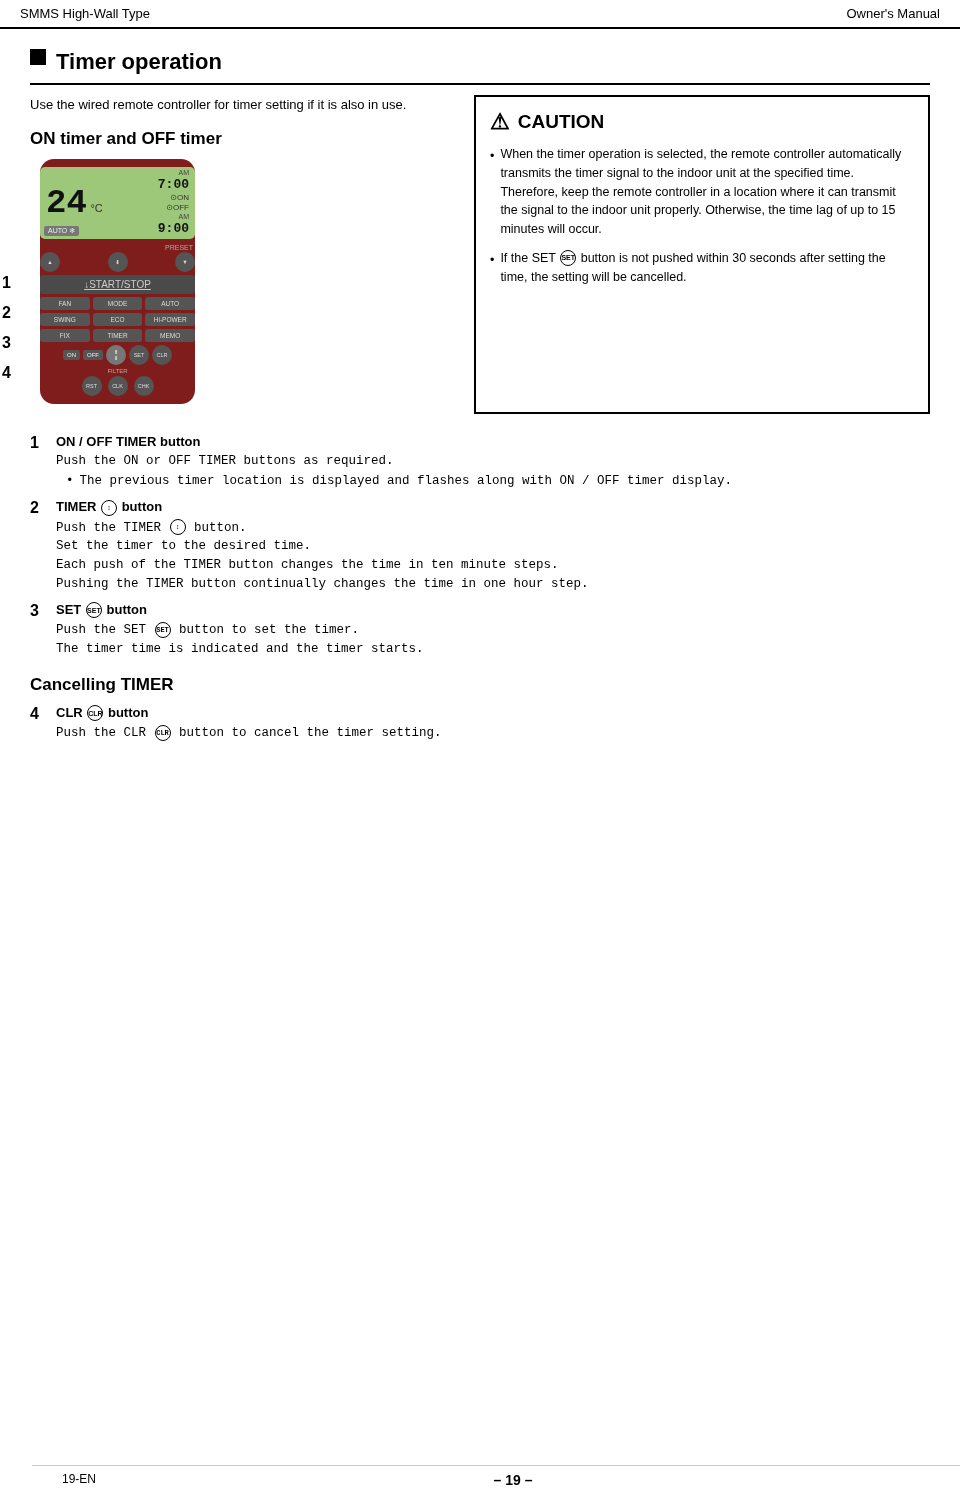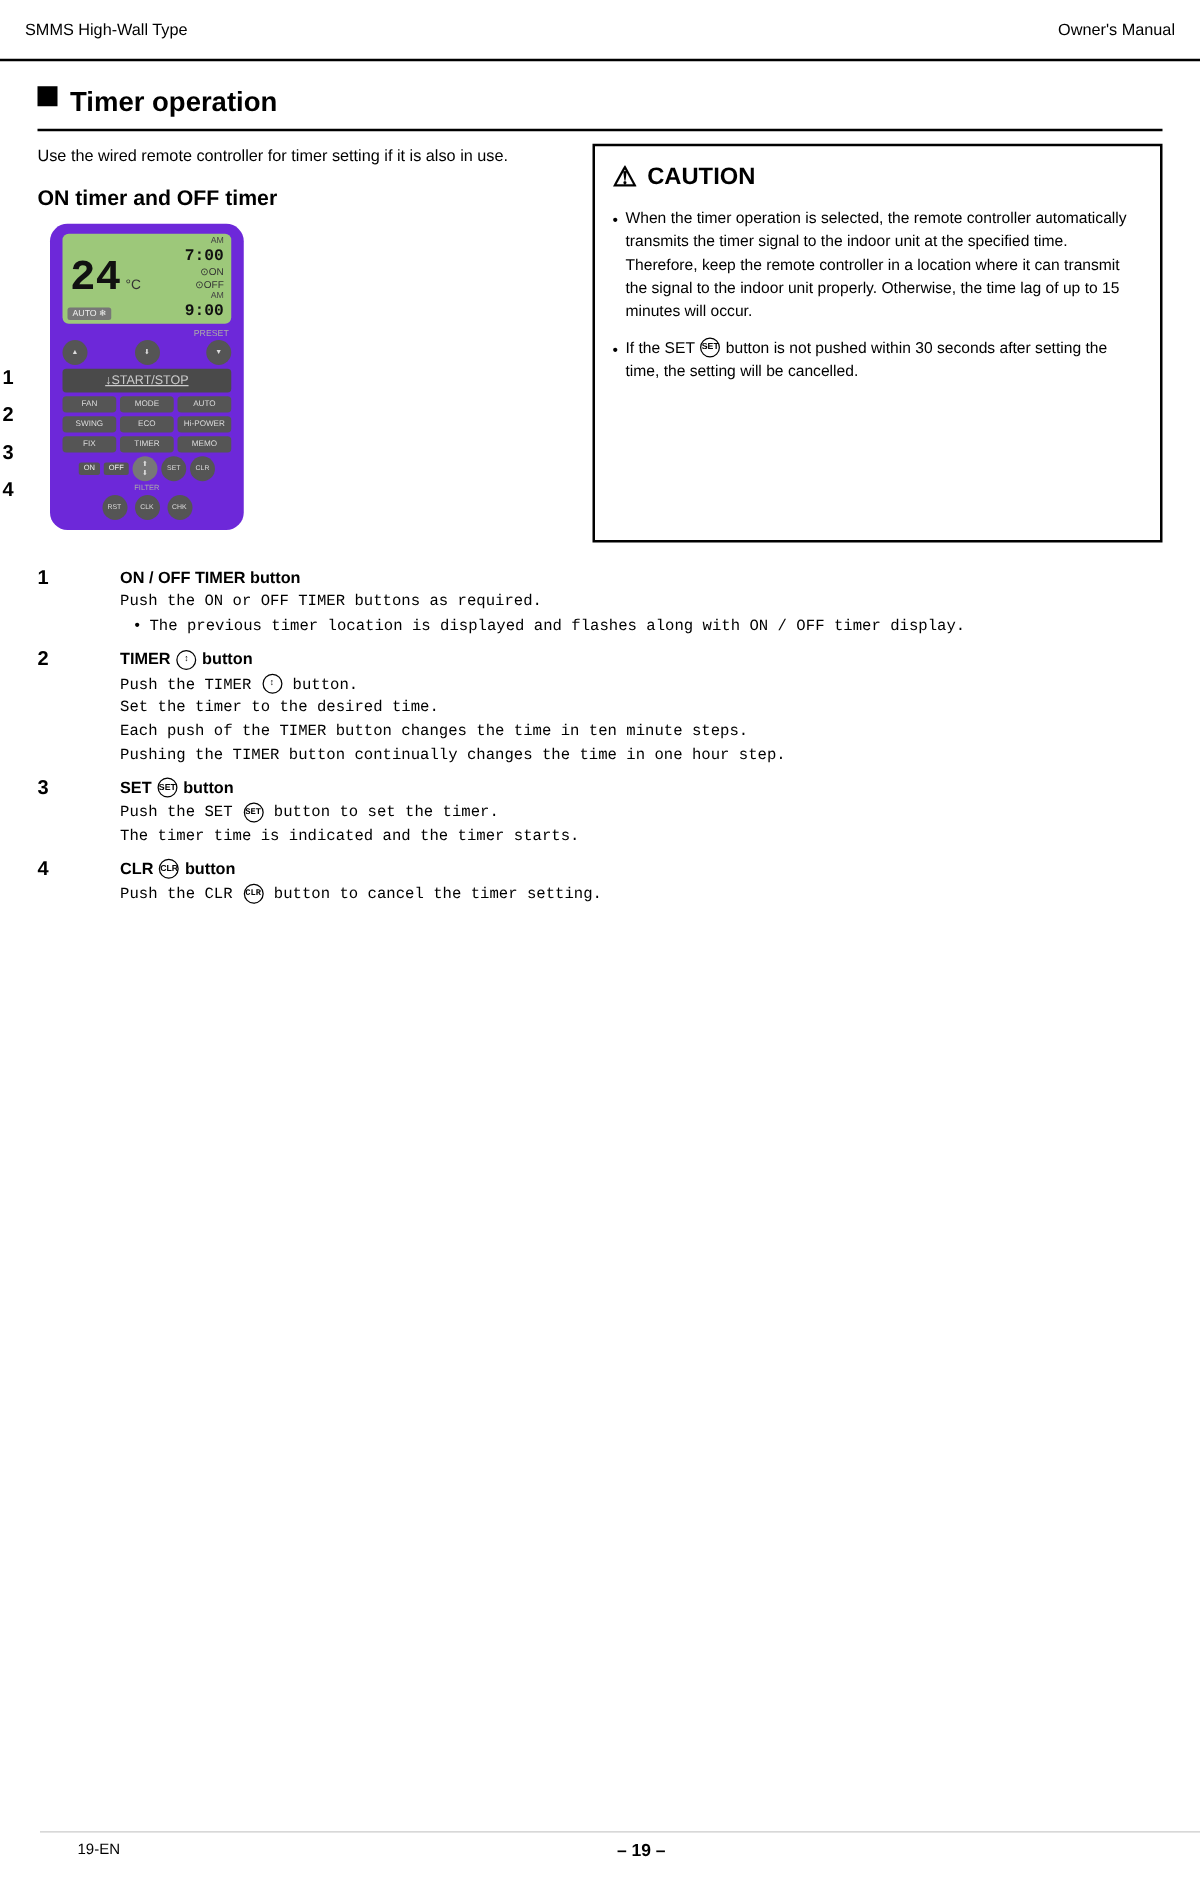--- a/index.html
+++ b/index.html
@@ -11,21 +11,21 @@
       position: relative;
       font-size: 13px;
       color: #000;
     }
 
     
     .header {
       display: flex;
       justify-content: space-between;
       align-items: center;
-      padding: 16px 20px;
+      padding: 6px 20px;
       border-bottom: 2px solid #000;
       background: #fff;
     }
 
     
     .main-content {
       padding: 20px 30px;
     }
 
     
@@ -108,21 +108,20 @@
       gap: 8px;
       margin-bottom: 8px;
     }
     .step-num {
       font-size: 16px;
       font-weight: bold;
       min-width: 18px;
     }
     .step-content {
       flex: 1;
-      margin-left: 40px;
     }
     .step-title {
       font-size: 13px;
       font-weight: bold;
       margin-bottom: 3px;
     }
     .step-body {
       font-size: 12.5px;
       line-height: 1.5;
       font-family: Liberation Mono, monospace;
@@ -184,23 +183,23 @@
       flex-direction: column;
       gap: 12px;
     }
     .side-label {
       font-size: 16px;
       font-weight: bold;
     }
 
     .remote-body {
       width: 155px;
-      background: #6d28d9;
+      background: #7f1d1d;
       border-radius: 14px;
-      padding: 8px 10px;
+      padding: 8px 0;
       margin-left: 10px;
     }
 
     .screen-area {
       background: #9dc87a;
       border-radius: 5px;
       padding: 5px 6px;
       margin-bottom: 5px;
       height: 72px;
       position: relative;
@@ -458,20 +457,21 @@
         <div class="step-title">
           SET <span class="circle-icon">SET</span> button
         </div>
         <div class="step-body">
           Push the SET <span class="circle-icon">SET</span> button to set the timer.<br>
           The timer time is indicated and the timer starts.
         </div>
       </div>
     </div>
 
+    <div class="section-heading" style="margin-top:16px;">Cancelling TIMER</div>
 
     <div class="step">
       <span class="step-num">4</span>
       <div class="step-content">
         <div class="step-title">
           CLR <span class="circle-icon">CLR</span> button
         </div>
         <div class="step-body">
           Push the CLR <span class="circle-icon">CLR</span> button to cancel the timer setting.
         </div>

